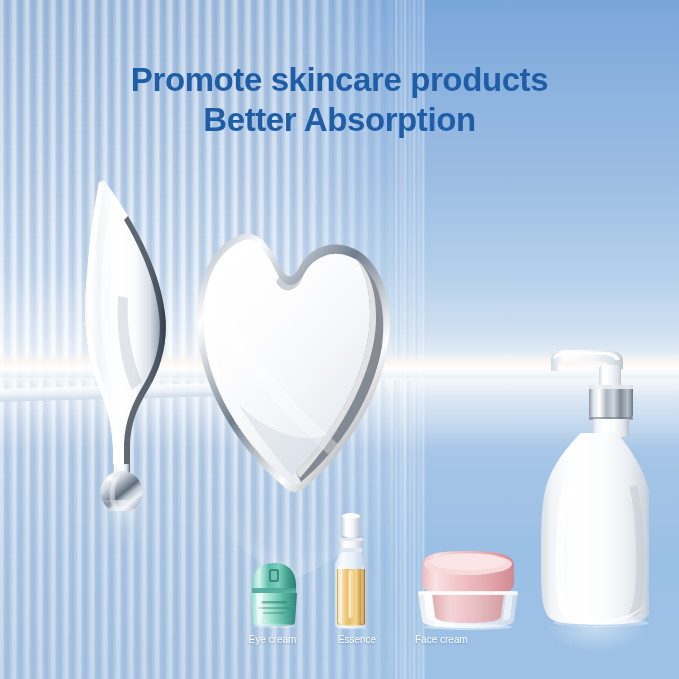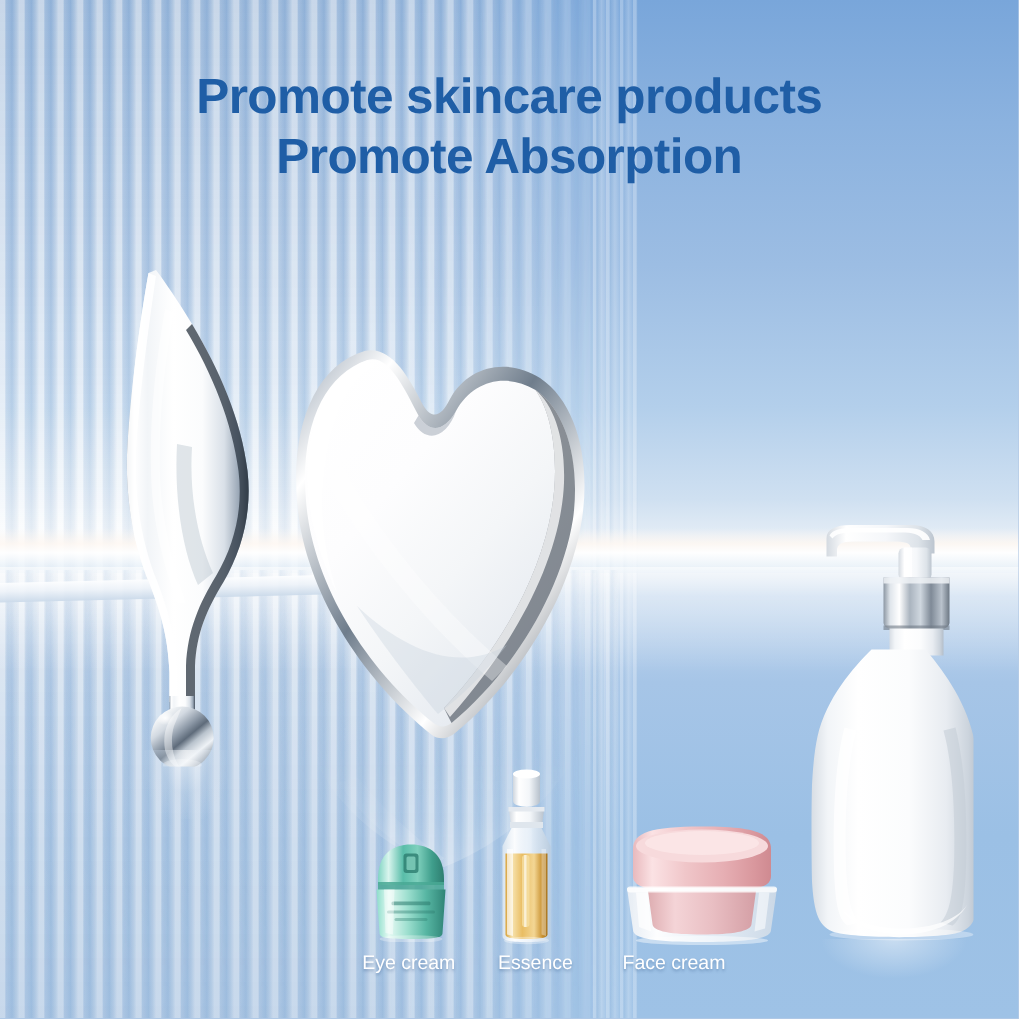--- a/index.html
+++ b/index.html
@@ -80,21 +80,21 @@
   
   .headline{
     position:absolute;left:0;top:44px;width:679px;
     text-align:center;
     font-weight:bold;
     font-size:33px;
     line-height:40px;
     letter-spacing:-0.4px;
     color:#1f5ea6;
   }
-  .headline .l1{display:block;}
+  .headline .l1{display:block;margin-top:16px;}
   .headline .l2{display:block;}
 
   
   .guasha{position:absolute;left:188px;top:222px;width:215px;height:280px;}
   .guasha svg{display:block;}
 
   .guasha-refl{
     position:absolute;left:196px;top:500px;width:200px;height:80px;
     -webkit-mask-image:linear-gradient(180deg,rgba(0,0,0,.55) 0%,rgba(0,0,0,.18) 45%,rgba(0,0,0,0) 100%);
             mask-image:linear-gradient(180deg,rgba(0,0,0,.55) 0%,rgba(0,0,0,.18) 45%,rgba(0,0,0,0) 100%);
@@ -113,21 +113,21 @@
   .facecream{left:412px;top:548px;width:112px;height:82px;}
   .bodymilk{left:541px;top:345px;width:108px;height:285px;}
 
   
   .labels{
     position:absolute;left:0;top:634px;width:679px;height:22px;
   }
   .label{
     position:absolute;
     color:#ffffff;
-    font-size:13px;
+    font-size:10px;
     font-weight:500;
     white-space:nowrap;
     text-shadow:0 1px 2px rgba(60,95,140,.45);
   }
   .lb-eye{left:230px;top:0;width:85px;text-align:center;}
   .lb-ess{left:318px;top:0;width:78px;text-align:center;}
   .lb-face{left:415px;top:0;width:106px;text-align:left;}
   .lb-body{left:546px;top:0;width:110px;text-align:center;}
 </style>
 </head>
@@ -139,21 +139,21 @@
   <div class="flutes"></div>
   <div class="flutes-shade"></div>
   <div class="flutes-tail"></div>
   <div class="horizon"></div>
   <div class="floorsheen"></div>
   <div class="flute-refl"></div>
   <div class="shelf"></div>
 
   <div class="headline">
     <span class="l1">Promote skincare products</span>
-    <span class="l2">Promote Absorption</span>
+    <span class="l2">Better Absorption</span>
   </div>
 
   <div class="wand">
     <svg width="125" height="335" viewBox="0 0 125 335">
       <defs>
         <linearGradient id="wandG" x1="0" y1="0" x2="1" y2="0">
           <stop offset="0%" stop-color="#8a98a8"></stop>
           <stop offset="6%" stop-color="#ffffff"></stop>
           <stop offset="17%" stop-color="#f2f5f8"></stop>
           <stop offset="38%" stop-color="#ffffff"></stop>

